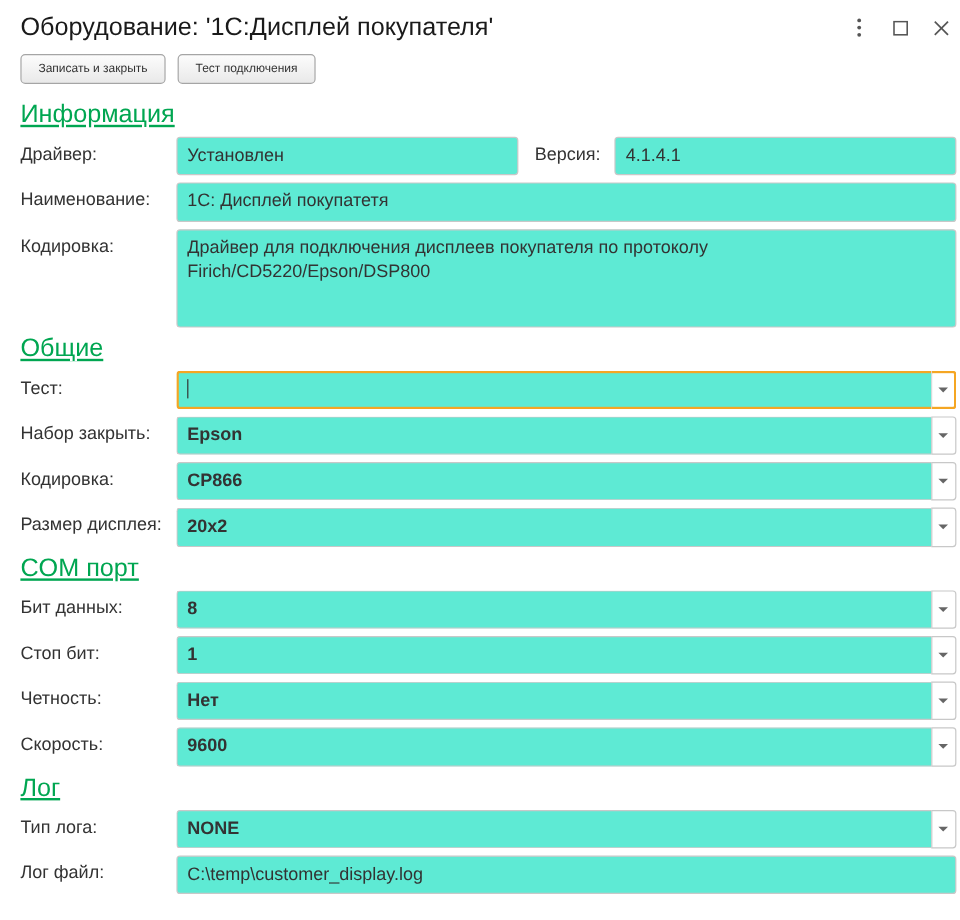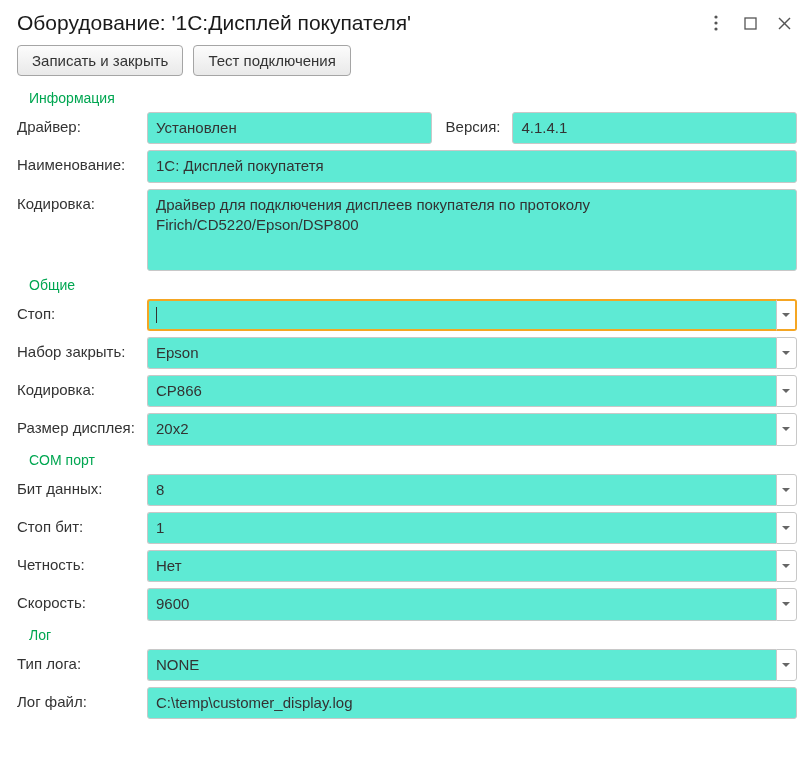--- a/index.html
+++ b/index.html
@@ -45,28 +45,29 @@
   .toolbar {
     display: flex;
     gap: 10px;
     margin-bottom: 14px;
   }
   .btn {
     border: 1px solid #a5a5a5;
     background: linear-gradient(#fcfcfc, #e9e9e9);
     border-radius: 4px;
     padding: 6px 14px;
-    font-size: 15px;
+    font-size: 10px;
     cursor: pointer;
     color: #333;
   }
   .section-title {
     color: #00a651;
-    font-size: 14px;
-    margin: 6px 0 6px 12px;
+    font-size: 21px;
+    margin: 6px 0 6px 0;
+    text-decoration: underline;
   }
   .row {
     display: flex;
     align-items: flex-start;
     gap: 6px;
     margin-bottom: 6px;
   }
   .label {
     width: 124px;
     flex: 0 0 124px;
@@ -96,20 +97,21 @@
     resize: none;
   }
   .combo {
     display: flex;
     flex: 1;
   }
   .combo .input {
     border-top-right-radius: 0;
     border-bottom-right-radius: 0;
     border-right: none;
+    font-weight: bold;
   }
   .combo .drop {
     width: 22px;
     border: 1px solid #c8c8c8;
     border-left: 1px solid #c8c8c8;
     border-top-right-radius: 3px;
     border-bottom-right-radius: 3px;
     display: flex;
     align-items: center;
     justify-content: center;
@@ -209,21 +211,21 @@
   <div class="row">
     <div class="label">Кодировка:</div>
     <div class="field">
       <textarea class="textarea" readonly="" style="">Драйвер для подключения дисплеев покупателя по протоколу Firich/CD5220/Epson/DSP800</textarea>
     </div>
   </div>
 
   <div class="section-title">Общие</div>
 
   <div class="row">
-    <div class="label">Стоп:</div>
+    <div class="label">Тест:</div>
     <div class="combo focused">
       <div class="input"><span class="caret-cursor"></span><span></span></div>
       <div class="drop">
           <div class="caret-down"></div>
         </div>
     </div>
   </div>
 
   <div class="row">
     <div class="label">Набор закрыть:</div>

